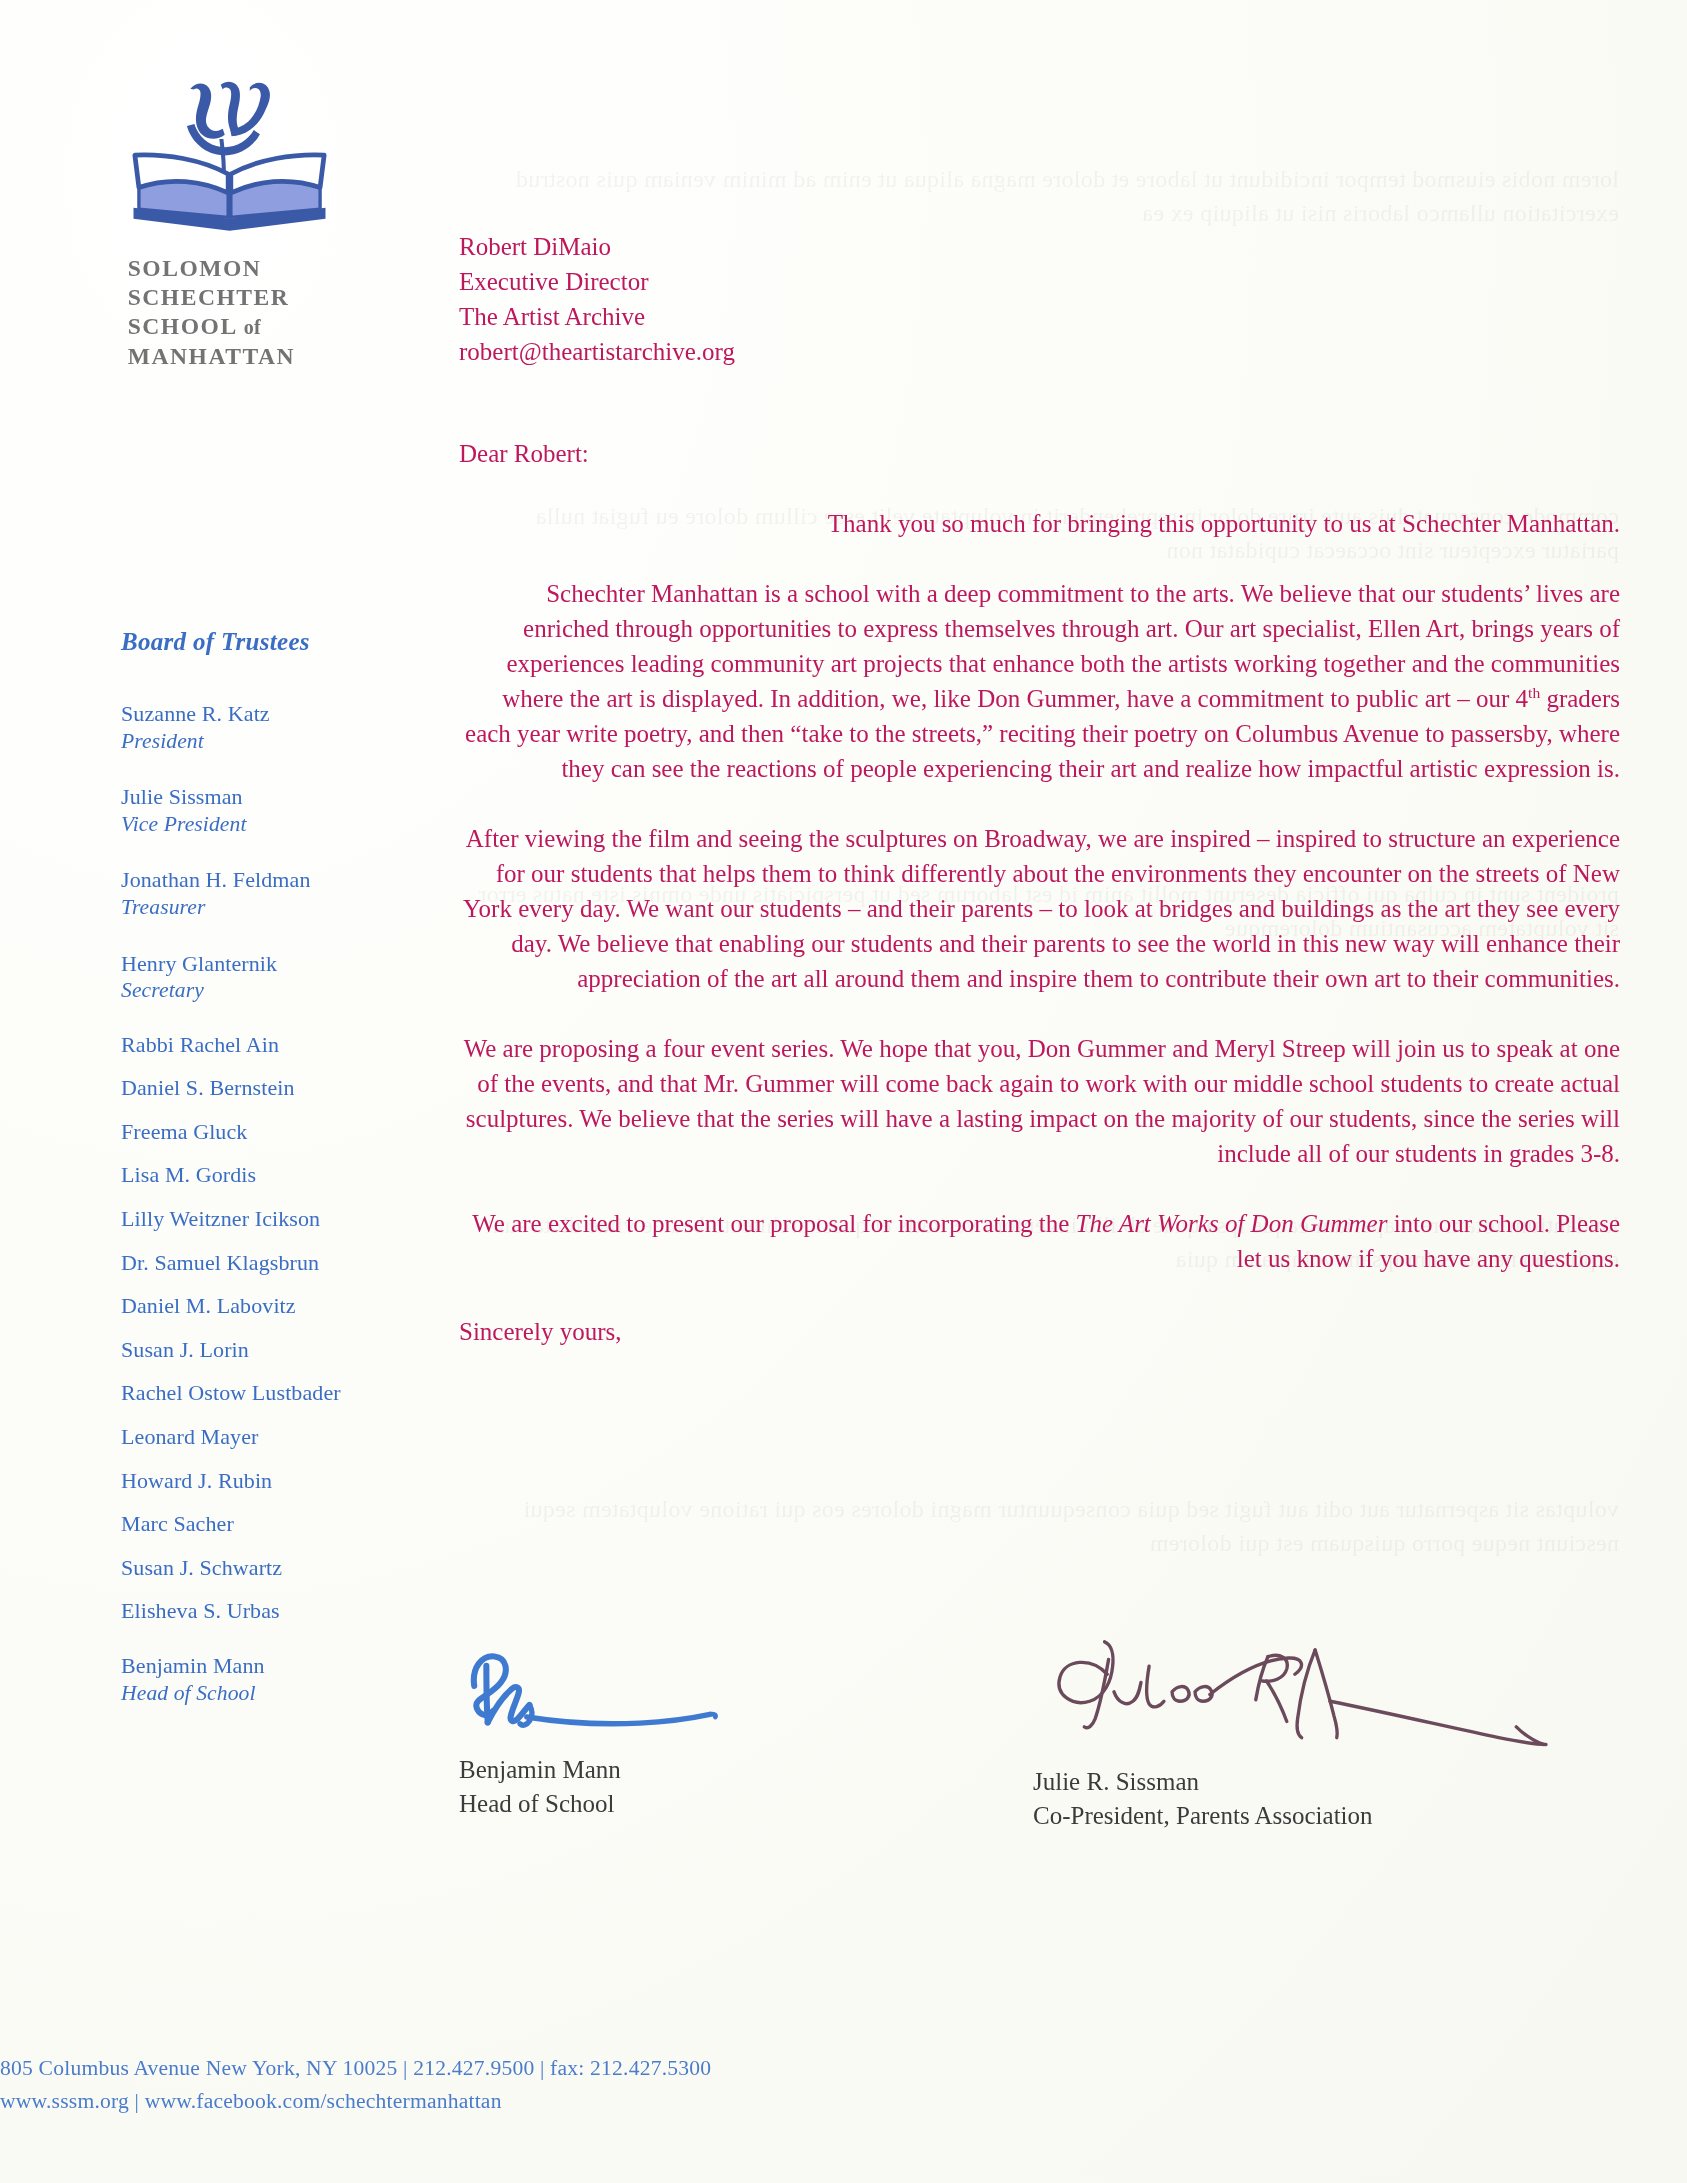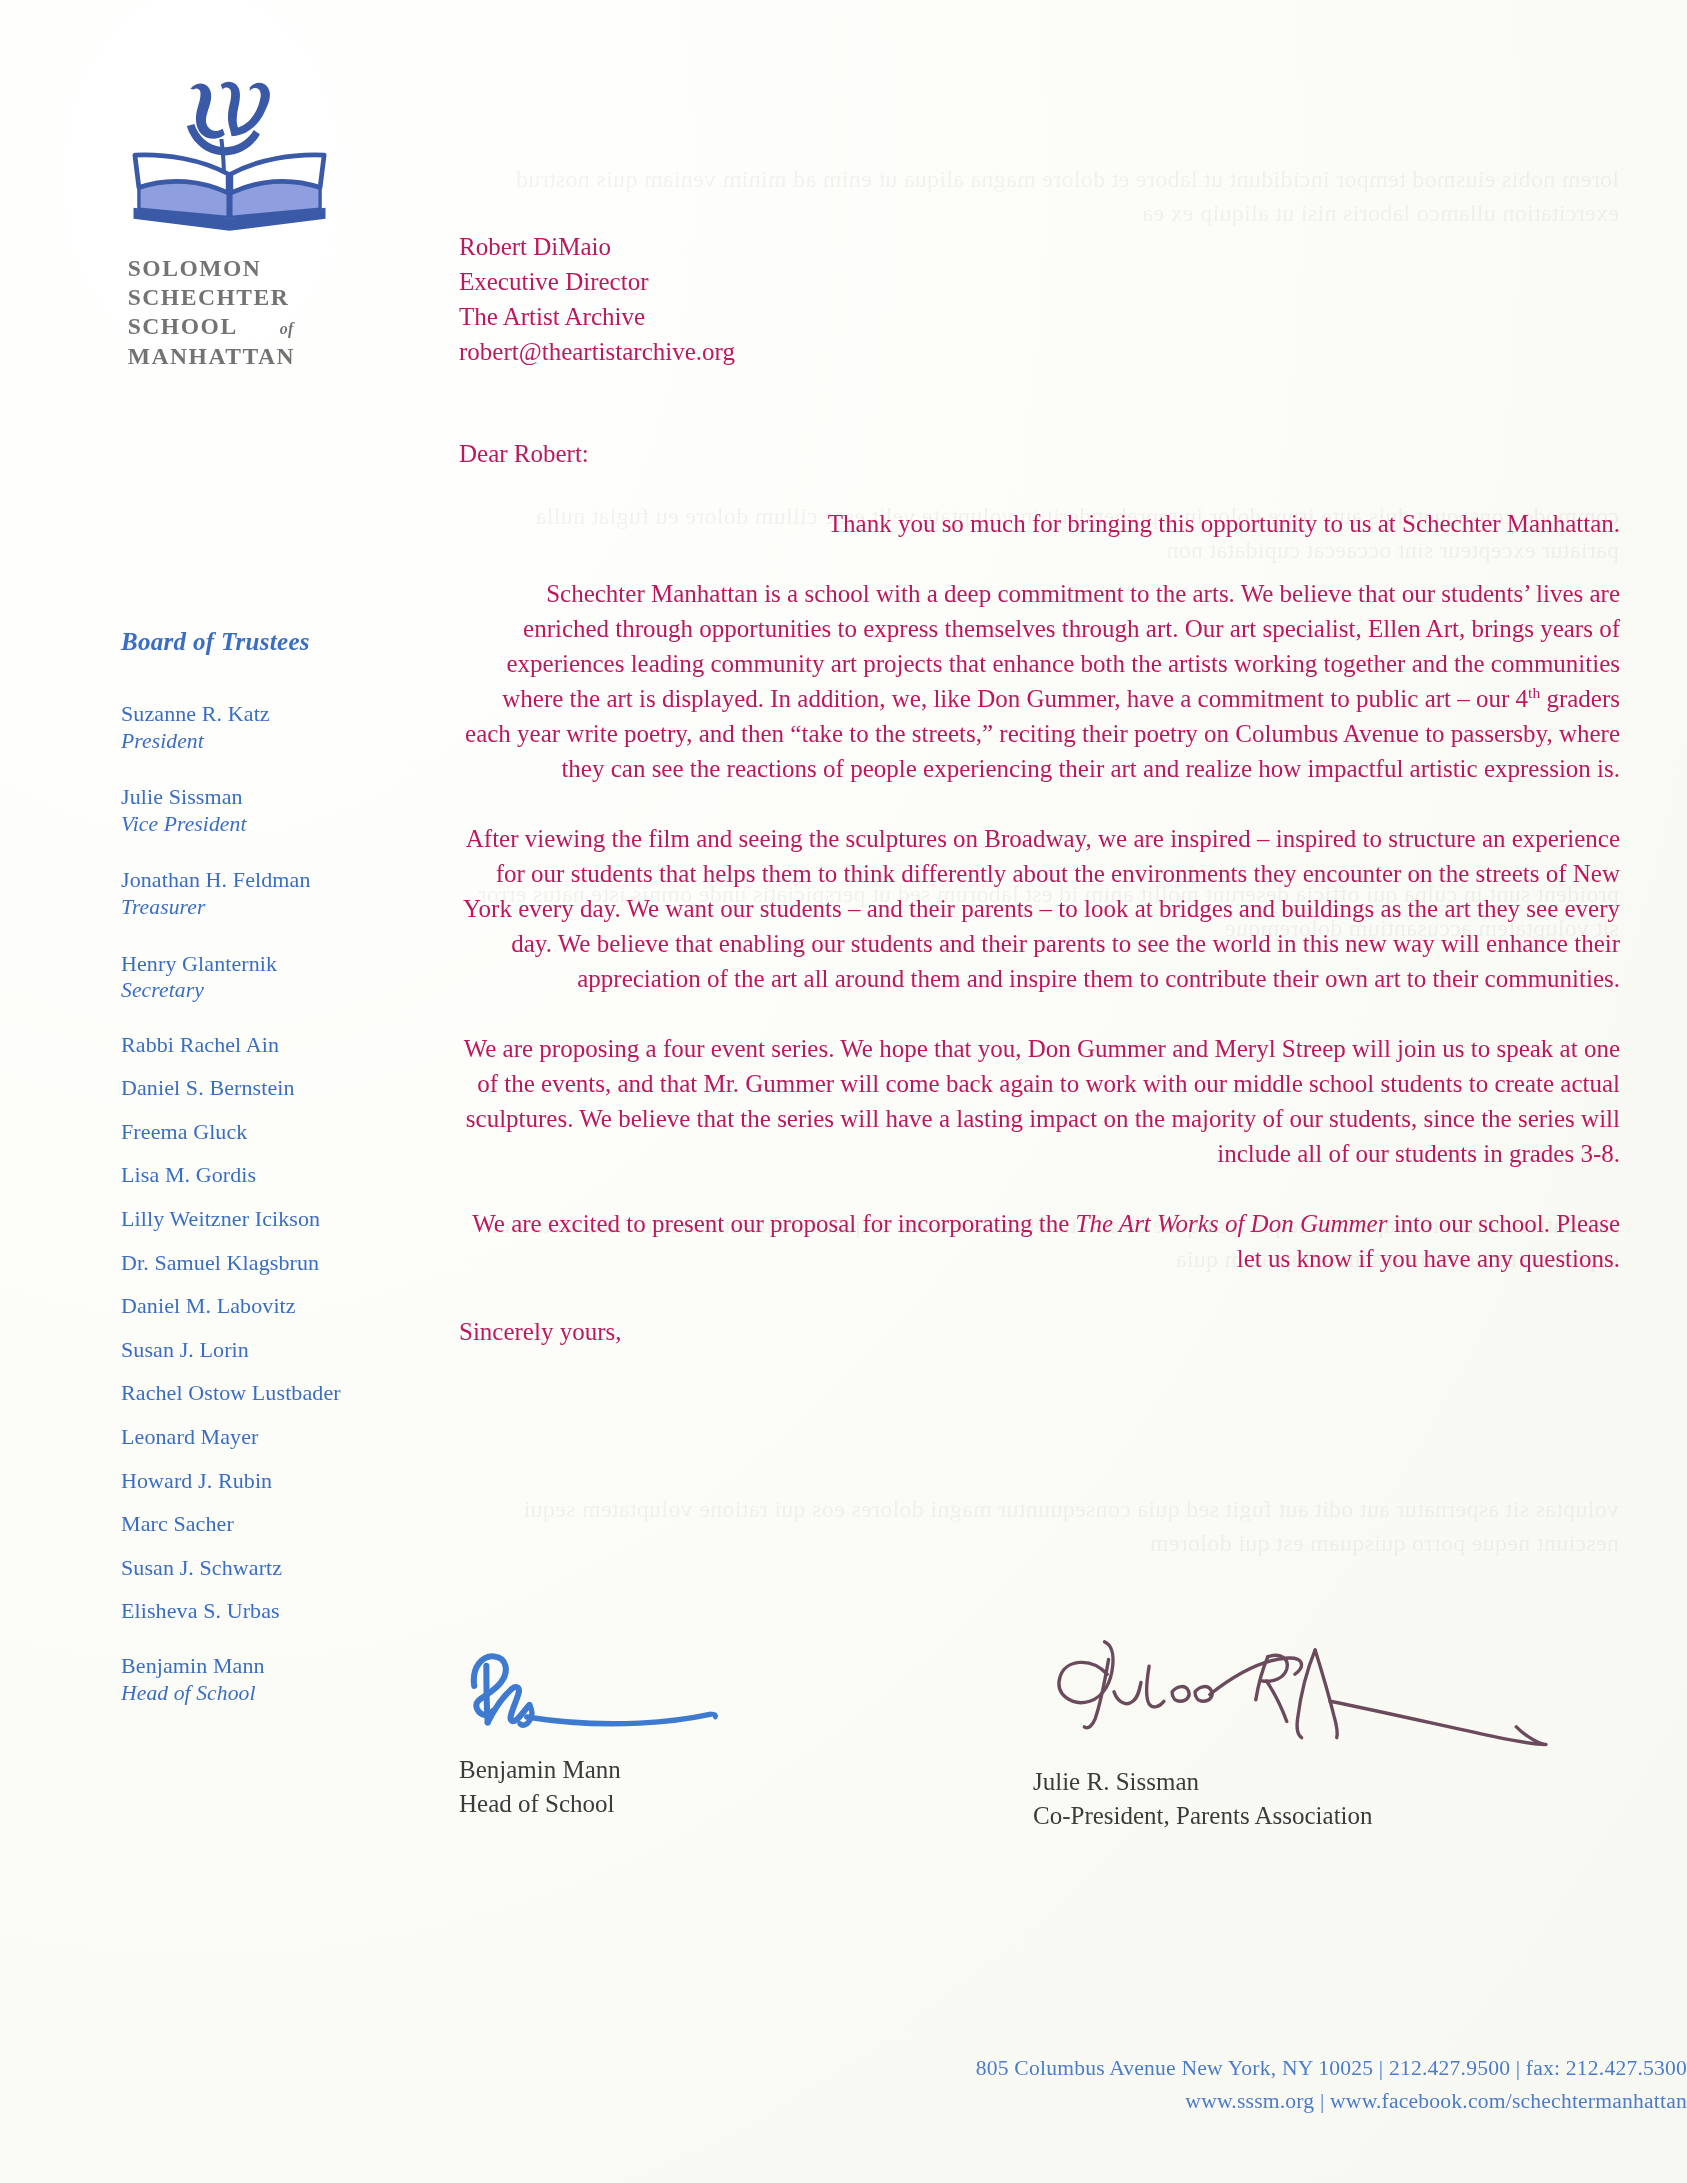--- a/index.html
+++ b/index.html
@@ -45,24 +45,22 @@
     margin-top: 10.8px;
     margin-left: 6.7px;
     color: #737373;
     font-family: "Liberation Serif", "DejaVu Serif", serif;
     font-weight: bold;
     font-size: 23.6px;
     line-height: 1.24;
     letter-spacing: 1.5px;
   }
   .logo-words .ofital {
-    font-style: italic;
-    font-size: 16px;
+    font-size: 20px;
     letter-spacing: 0.3px;
-    margin-left: 36px;
   }
 
   .board {
     position: absolute;
     left: 121px;
     top: 628px;
     width: 270px;
     color: #3a6dc4;
   }
   .board-title {
@@ -131,21 +129,21 @@
   }
   .sig-left .sig-names { margin-top: 5.4px; }
   .sig-right .sig-names { margin-top: 2.7px; }
 
   
   .footer {
     position: absolute;
     left: 0;
     top: 2052px;
     width: 1687px;
-    text-align: right;
+    text-align: left;
     color: #4a7ccb;
     font-size: 21.6px;
     line-height: 1.55;
     letter-spacing: 0.2px;
   }
 
   
   .ghost {
     position: absolute;
     color: #000;

